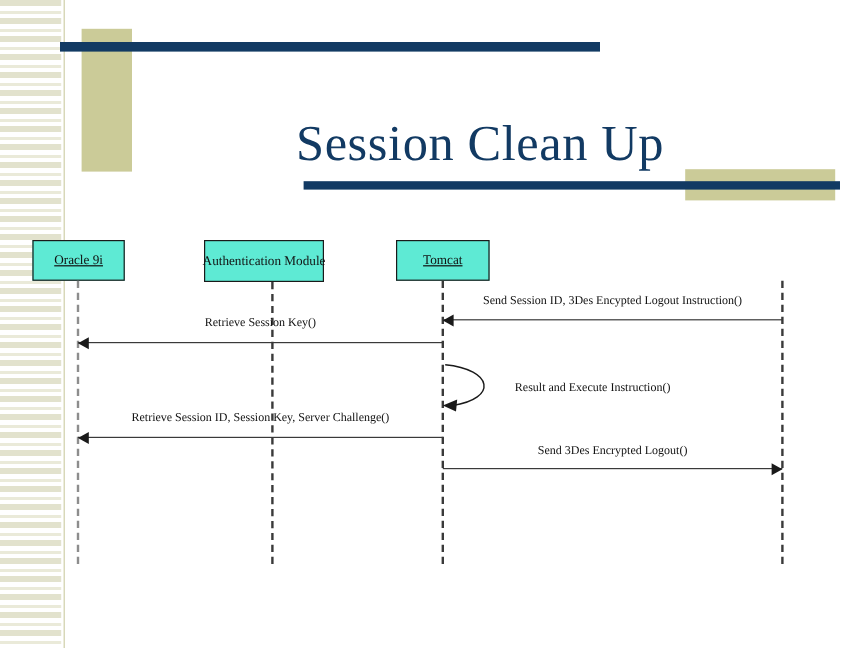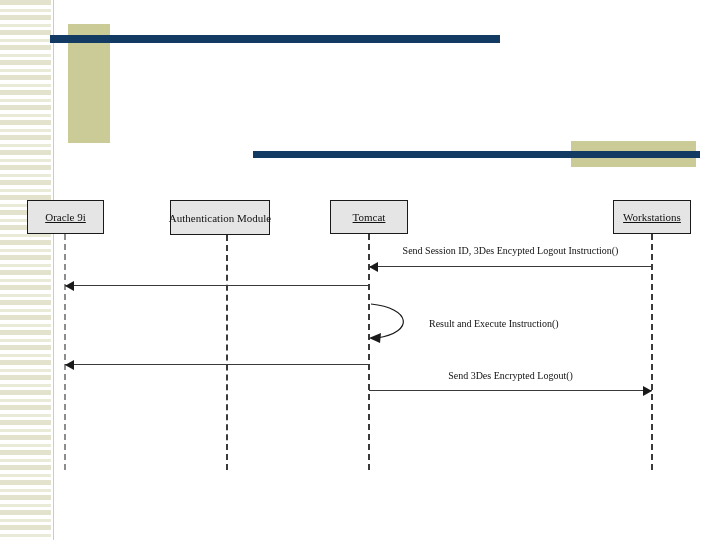--- a/index.html
+++ b/index.html
@@ -85,21 +85,21 @@
   
   #diagram {
     position: absolute;
     left: 0; top: 0;
     width: 720px; height: 540px;
   }
 
   .actor-box {
     position: absolute;
     border: 1px solid #1a1a1a;
-    background: #e5e5e5;
+    background: #5eead4;
     box-sizing: border-box;
     display: flex;
     align-items: center;
     justify-content: center;
     color: #111111;
     font-family: "Liberation Serif", serif;
     font-size: 11px;
     white-space: nowrap;
   }
   .actor-box .lbl { display: inline-block; }
@@ -149,51 +149,51 @@
 <body>
 
 <div id="slide">
 
   <div class="stripe-band"></div>
   <div class="stripe-edge"></div>
 
   <div class="khaki-block-left"></div>
   <div class="navy-bar-top"></div>
 
+  <h1 class="slide-title">Session Clean Up</h1>
 
   <div class="khaki-block-right"></div>
   <div class="navy-bar-bottom"></div>
 
   <div id="diagram">
       <div class="actor-box underline" style="left: 27px; top: 200px; width: 77px; height: 34px;">
         <span class="lbl">Oracle 9i</span>
       </div>
       <div class="lifeline" style="left: 64px; top: 234px; height: 236px;"></div>
       <div class="actor-box" style="left: 170px; top: 200px; width: 100px; height: 35px;">
         <span class="lbl">Authentication Module</span>
       </div>
       <div class="lifeline dark" style="left: 226px; top: 235px; height: 235px;"></div>
       <div class="actor-box underline" style="left: 330px; top: 200px; width: 78px; height: 34px;">
         <span class="lbl">Tomcat</span>
       </div>
       <div class="lifeline dark" style="left: 368px; top: 234px; height: 236px;"></div>
-      <div class="actor-box underline" style="left: 613px; top: 200px; width: 78px; height: 34px;">
-        <span class="lbl">Workstations</span>
-      </div>
       <div class="lifeline dark" style="left: 651px; top: 234px; height: 236px;"></div>
       <div class="msg-line" style="left: 369px; top: 266px; width: 283px;"></div>
       <div class="arrow-head left" style="top: 262px; left: 369px;"></div>
       <div class="msg-label" style="left: 369px; width: 283px; top: 245px;">Send Session ID, 3Des Encypted Logout Instruction()</div>
       <div class="msg-line" style="left: 65px; top: 285px; width: 304px;"></div>
       <div class="arrow-head left" style="top: 281px; left: 65px;"></div>
+      <div class="msg-label" style="left: 65px; width: 304px; top: 264px;">Retrieve Session Key()</div>
       <svg class="self-loop" width="70" height="50" style="left: 369px; top: 302px;">
         <path d="M2,2 C42,6 46,30 8,36" fill="none" stroke="#1a1a1a" stroke-width="1.2"></path>
         <polygon points="0,36 12,31 11,41" fill="#1a1a1a"></polygon>
       </svg>
       <div class="msg-label" style="left: 429px; top: 318px;">Result and Execute Instruction()</div>
       <div class="msg-line" style="left: 65px; top: 364px; width: 304px;"></div>
       <div class="arrow-head left" style="top: 360px; left: 65px;"></div>
+      <div class="msg-label" style="left: 65px; width: 304px; top: 343px;">Retrieve Session ID, Session Key, Server Challenge()</div>
       <div class="msg-line" style="left: 369px; top: 390px; width: 283px;"></div>
       <div class="arrow-head right" style="top: 386px; left: 643px;"></div>
       <div class="msg-label" style="left: 369px; width: 283px; top: 370px;">Send 3Des Encrypted Logout()</div>
     </div>
 
 </div>
 
 </body></html>

